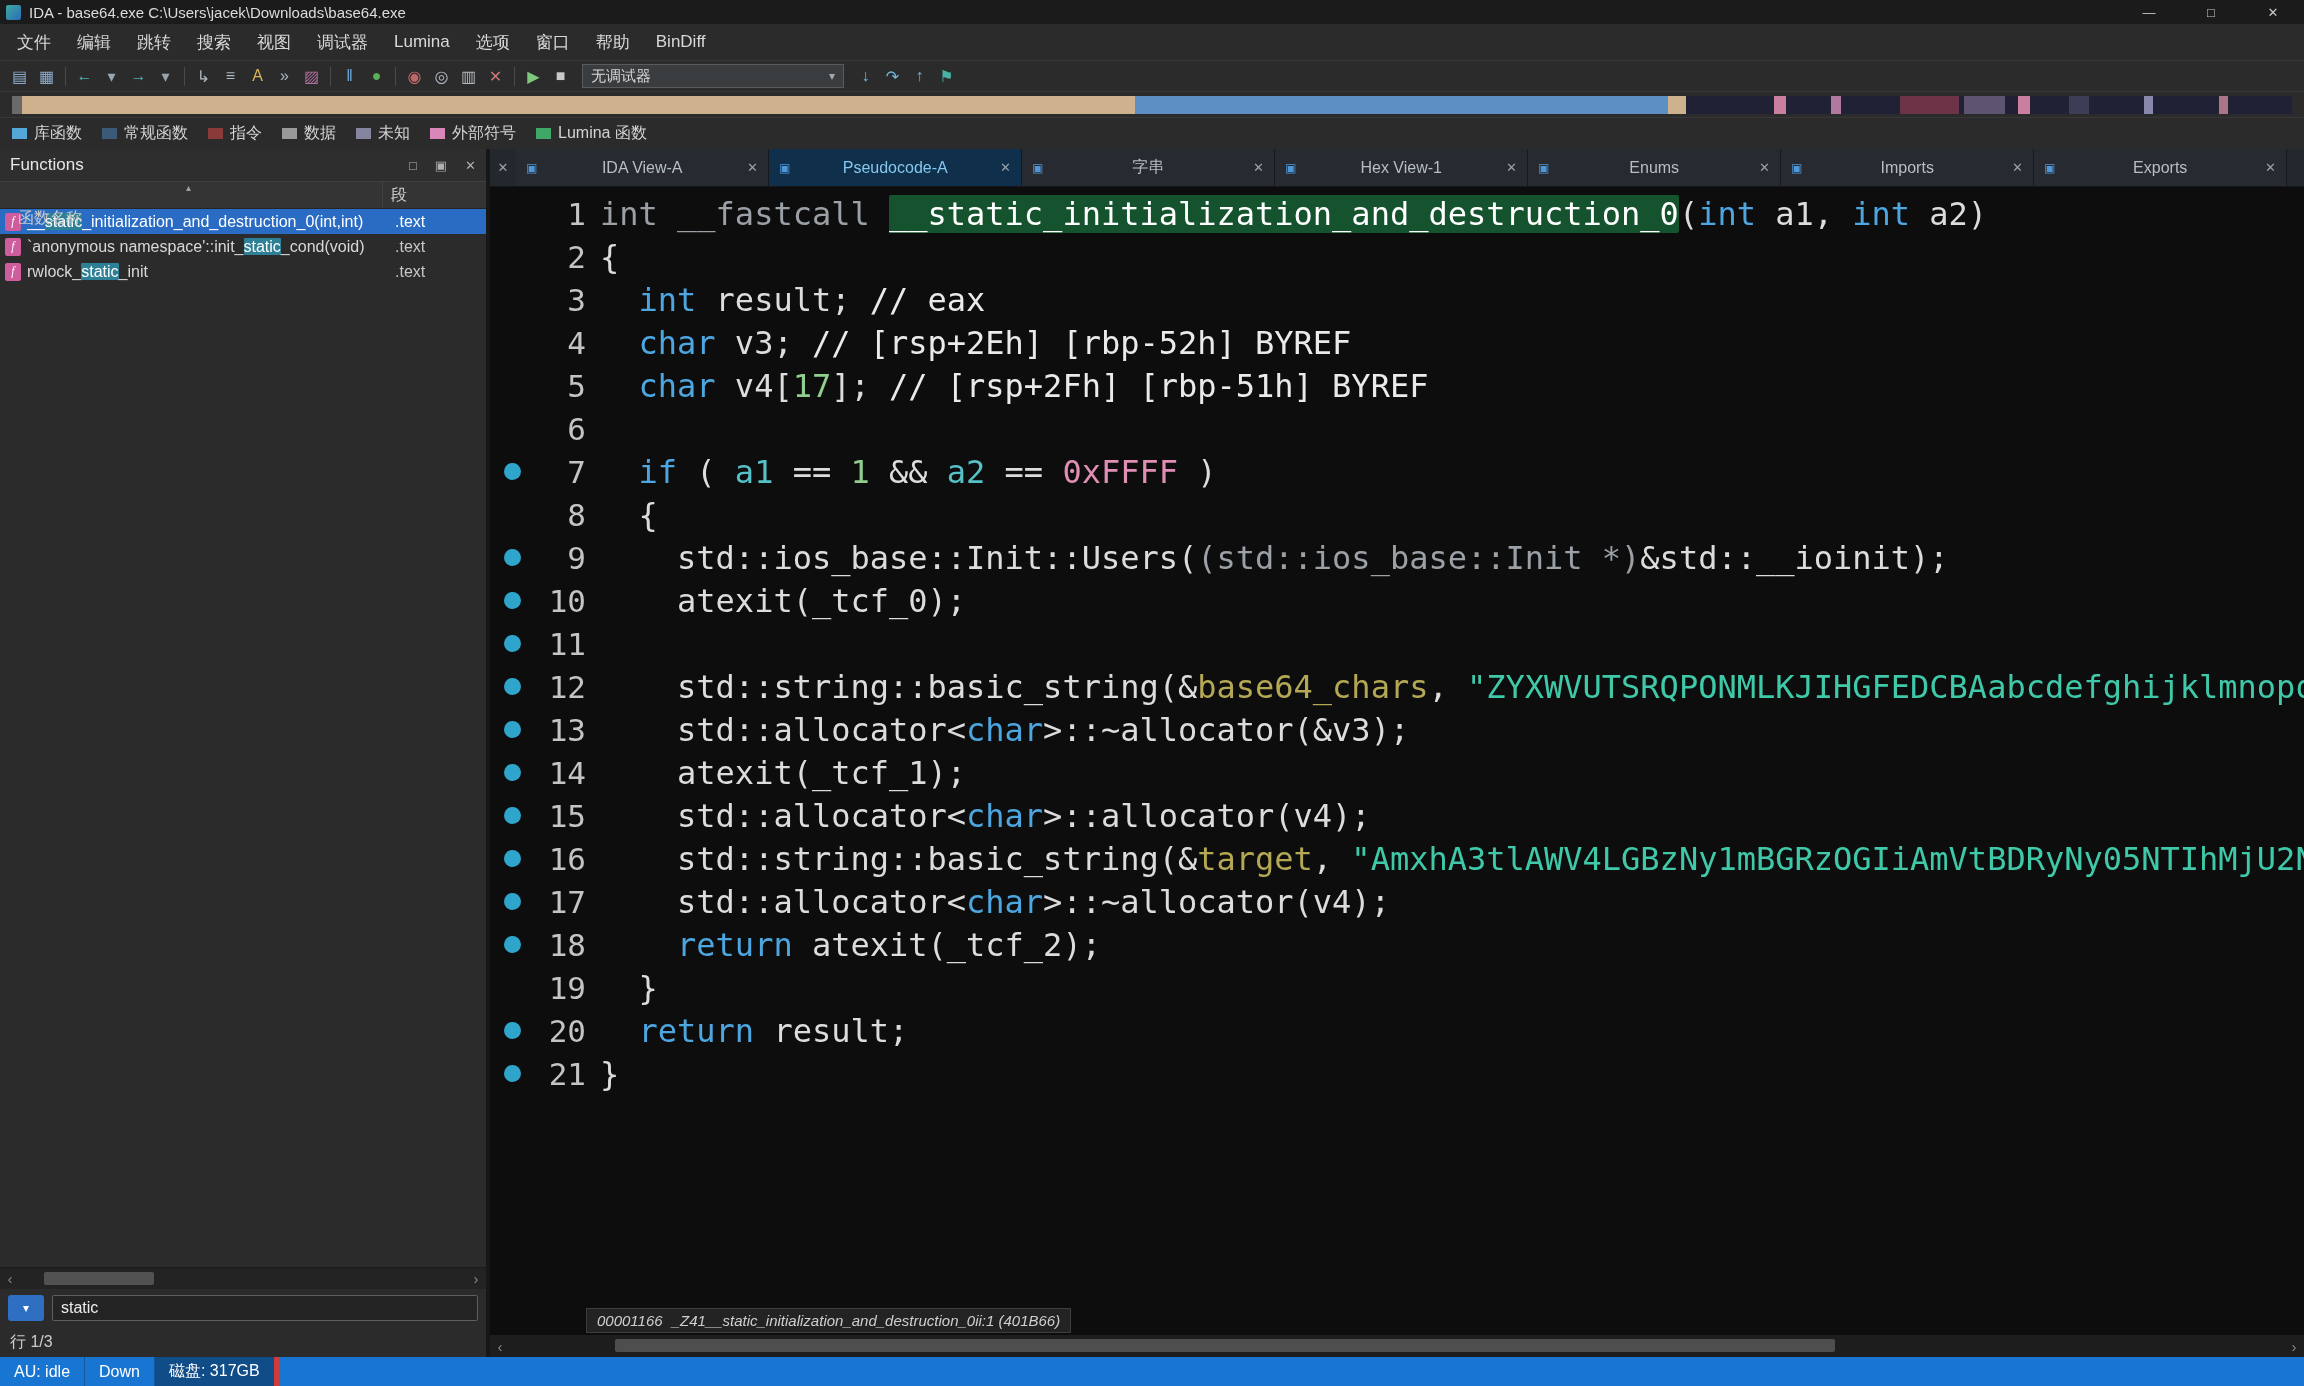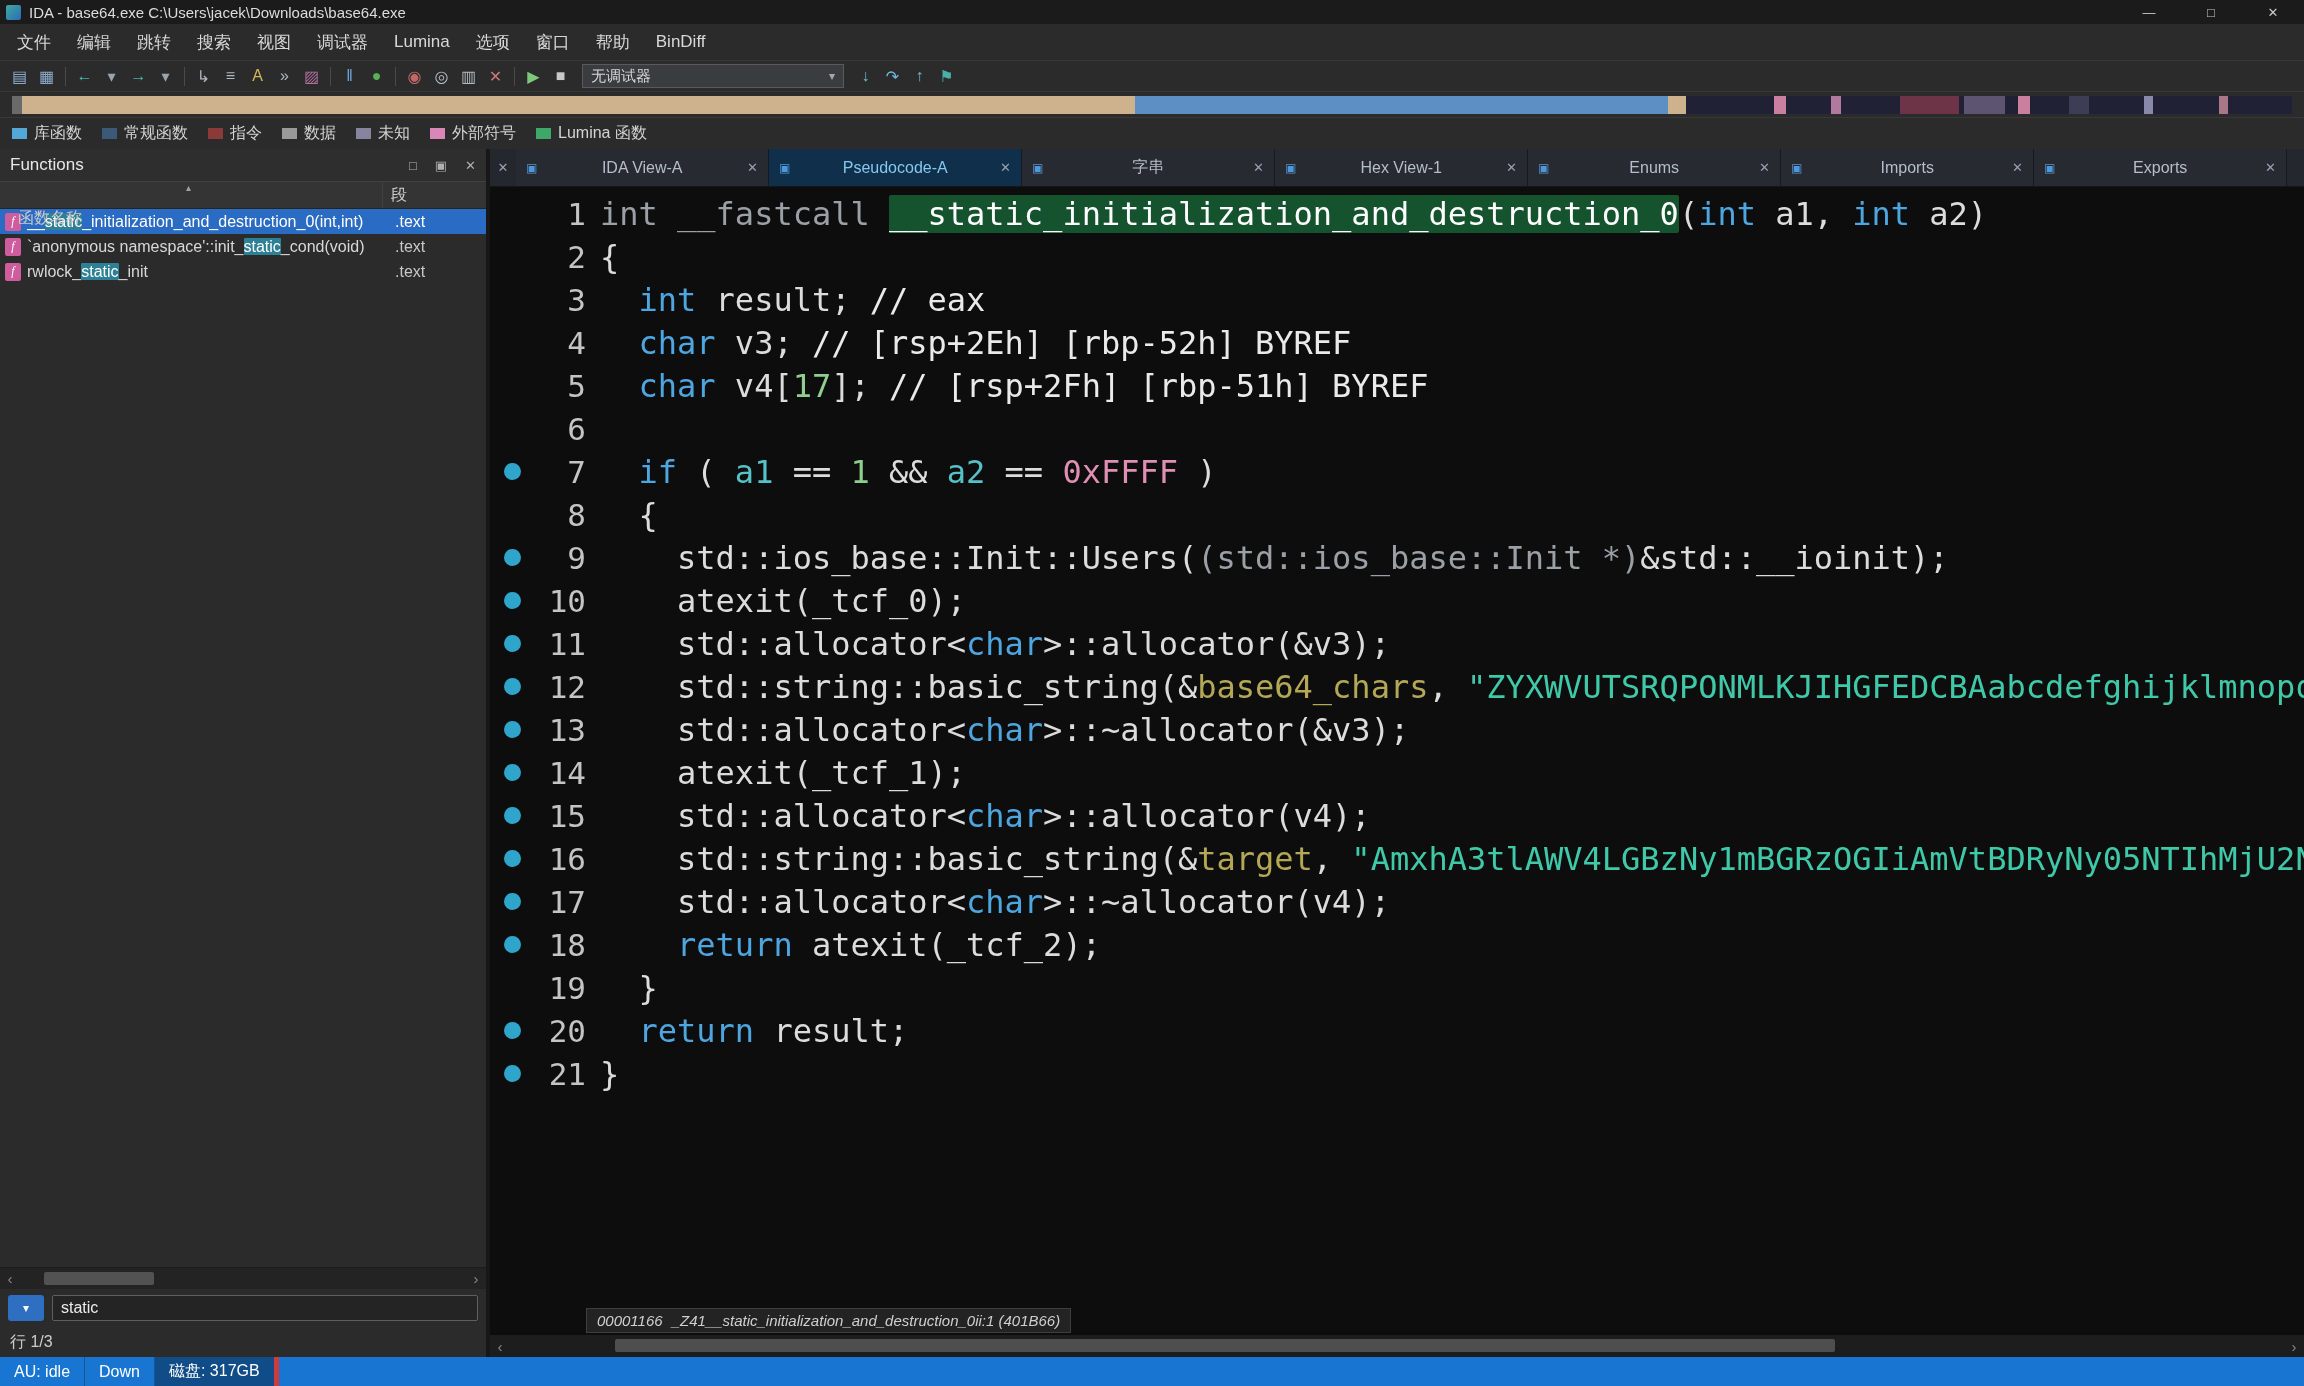--- a/index.html
+++ b/index.html
@@ -302,21 +302,21 @@
           <div class="code-line"><span class="bp-cell"></span><span class="ln">1</span><span class="code-text"><span class="tok-gray">int __fastcall </span><span class="tok-selid">__static_initialization_and_destruction_0</span><span class="tok-pl">(</span><span class="tok-kw">int</span><span class="tok-pl"> a1, </span><span class="tok-kw">int</span><span class="tok-pl"> a2)</span></span></div>
           <div class="code-line"><span class="bp-cell"></span><span class="ln">2</span><span class="code-text"><span class="tok-pl">{</span></span></div>
           <div class="code-line"><span class="bp-cell"></span><span class="ln">3</span><span class="code-text"><span class="tok-pl">  </span><span class="tok-kw">int</span><span class="tok-pl"> result; </span><span class="tok-cmt">// eax</span></span></div>
           <div class="code-line"><span class="bp-cell"></span><span class="ln">4</span><span class="code-text"><span class="tok-pl">  </span><span class="tok-kw">char</span><span class="tok-pl"> v3; </span><span class="tok-cmt">// [rsp+2Eh] [rbp-52h] BYREF</span></span></div>
           <div class="code-line"><span class="bp-cell"></span><span class="ln">5</span><span class="code-text"><span class="tok-pl">  </span><span class="tok-kw">char</span><span class="tok-pl"> v4[</span><span class="tok-num">17</span><span class="tok-pl">]; </span><span class="tok-cmt">// [rsp+2Fh] [rbp-51h] BYREF</span></span></div>
           <div class="code-line"><span class="bp-cell"></span><span class="ln">6</span><span class="code-text"></span></div>
           <div class="code-line"><span class="bp-cell"><span class="bp-dot"></span></span><span class="ln">7</span><span class="code-text"><span class="tok-pl">  </span><span class="tok-kw">if</span><span class="tok-pl"> ( </span><span class="tok-var">a1</span><span class="tok-pl"> == </span><span class="tok-num">1</span><span class="tok-pl"> &amp;&amp; </span><span class="tok-var">a2</span><span class="tok-pl"> == </span><span class="tok-hex">0xFFFF</span><span class="tok-pl"> )</span></span></div>
           <div class="code-line"><span class="bp-cell"></span><span class="ln">8</span><span class="code-text"><span class="tok-pl">  {</span></span></div>
           <div class="code-line"><span class="bp-cell"><span class="bp-dot"></span></span><span class="ln">9</span><span class="code-text"><span class="tok-pl">    std::ios_base::Init::Users(</span><span class="tok-gray">(std::ios_base::Init *)</span><span class="tok-pl">&amp;std::__ioinit);</span></span></div>
           <div class="code-line"><span class="bp-cell"><span class="bp-dot"></span></span><span class="ln">10</span><span class="code-text"><span class="tok-pl">    atexit(_tcf_0);</span></span></div>
-          <div class="code-line"><span class="bp-cell"><span class="bp-dot"></span></span><span class="ln">11</span><span class="code-text"><span class="tok-pl">    std::allocator&lt;</span><span class="tok-kw">char</span><span class="tok-pl">&gt;::allocator(&amp;v3);</span></span></div>
+          <div class="code-line"><span class="bp-cell"><span class="bp-dot"></span></span><span class="ln">11</span></div>
           <div class="code-line"><span class="bp-cell"><span class="bp-dot"></span></span><span class="ln">12</span><span class="code-text"><span class="tok-pl">    std::string::basic_string(&amp;</span><span class="tok-glob">base64_chars</span><span class="tok-pl">, </span><span class="tok-str">"ZYXWVUTSRQPONMLKJIHGFEDCBAabcdefghijklmnopqrstuvwxyz0123</span></span></div>
           <div class="code-line"><span class="bp-cell"><span class="bp-dot"></span></span><span class="ln">13</span><span class="code-text"><span class="tok-pl">    std::allocator&lt;</span><span class="tok-kw">char</span><span class="tok-pl">&gt;::~allocator(&amp;v3);</span></span></div>
           <div class="code-line"><span class="bp-cell"><span class="bp-dot"></span></span><span class="ln">14</span><span class="code-text"><span class="tok-pl">    atexit(_tcf_1);</span></span></div>
           <div class="code-line"><span class="bp-cell"><span class="bp-dot"></span></span><span class="ln">15</span><span class="code-text"><span class="tok-pl">    std::allocator&lt;</span><span class="tok-kw">char</span><span class="tok-pl">&gt;::allocator(v4);</span></span></div>
           <div class="code-line"><span class="bp-cell"><span class="bp-dot"></span></span><span class="ln">16</span><span class="code-text"><span class="tok-pl">    std::string::basic_string(&amp;</span><span class="tok-glob">target</span><span class="tok-pl">, </span><span class="tok-str">"AmxhA3tlAWV4LGBzNy1mBGRzOGIiAmVtBDRyNy05NTIhMjU2NzgsMD0x</span></span></div>
           <div class="code-line"><span class="bp-cell"><span class="bp-dot"></span></span><span class="ln">17</span><span class="code-text"><span class="tok-pl">    std::allocator&lt;</span><span class="tok-kw">char</span><span class="tok-pl">&gt;::~allocator(v4);</span></span></div>
           <div class="code-line"><span class="bp-cell"><span class="bp-dot"></span></span><span class="ln">18</span><span class="code-text"><span class="tok-pl">    </span><span class="tok-kw">return</span><span class="tok-pl"> atexit(_tcf_2);</span></span></div>
           <div class="code-line"><span class="bp-cell"></span><span class="ln">19</span><span class="code-text"><span class="tok-pl">  }</span></span></div>
           <div class="code-line"><span class="bp-cell"><span class="bp-dot"></span></span><span class="ln">20</span><span class="code-text"><span class="tok-pl">  </span><span class="tok-kw">return</span><span class="tok-pl"> result;</span></span></div>
           <div class="code-line"><span class="bp-cell"><span class="bp-dot"></span></span><span class="ln">21</span><span class="code-text"><span class="tok-pl">}</span></span></div>

